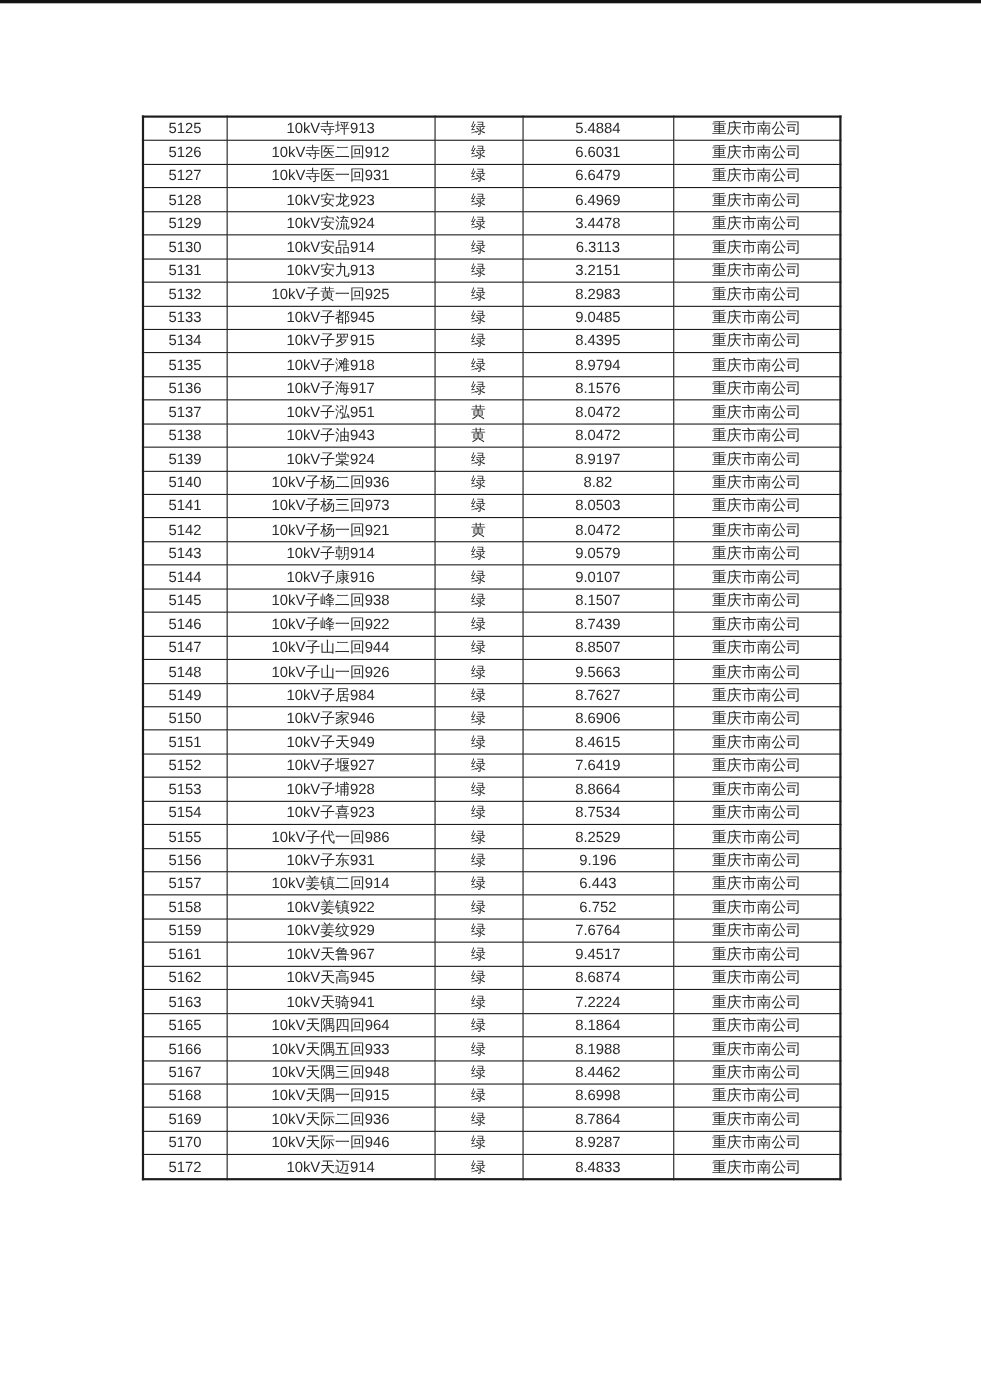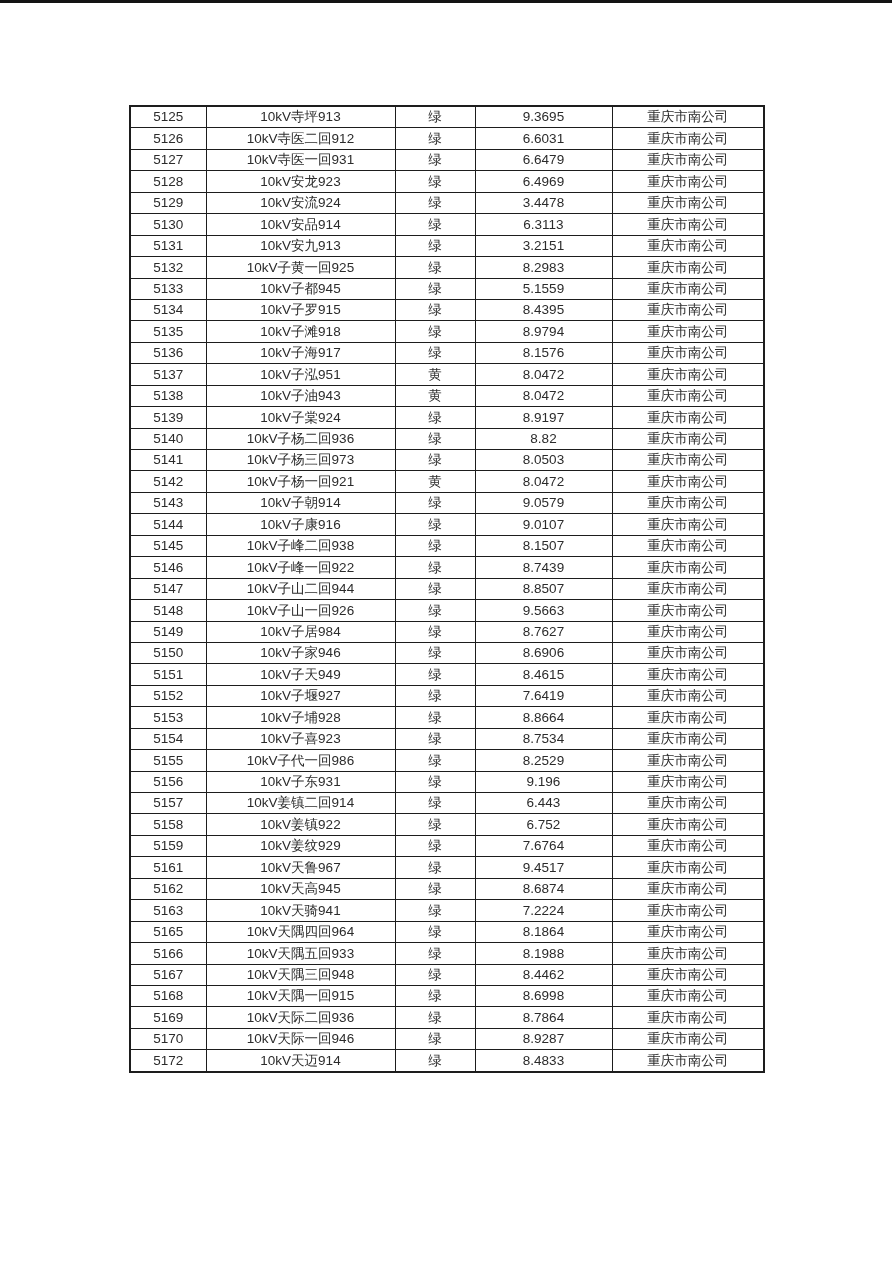--- a/index.html
+++ b/index.html
@@ -63,21 +63,21 @@
       <col class="col-status">
       <col class="col-value">
       <col class="col-company">
     </colgroup>
     <tbody>
 
     <tr>
         <td>5125</td>
         <td>10kV寺坪913</td>
         <td>绿</td>
-        <td>9.3695</td>
+        <td>5.4884</td>
         <td>重庆市南公司</td>
       </tr>
         <tr>
         <td>5126</td>
         <td>10kV寺医二回912</td>
         <td>绿</td>
         <td>6.6031</td>
         <td>重庆市南公司</td>
       </tr>
         <tr>
@@ -119,21 +119,21 @@
         <td>5132</td>
         <td>10kV子黄一回925</td>
         <td>绿</td>
         <td>8.2983</td>
         <td>重庆市南公司</td>
       </tr>
         <tr>
         <td>5133</td>
         <td>10kV子都945</td>
         <td>绿</td>
-        <td>5.1559</td>
+        <td>9.0485</td>
         <td>重庆市南公司</td>
       </tr>
         <tr>
         <td>5134</td>
         <td>10kV子罗915</td>
         <td>绿</td>
         <td>8.4395</td>
         <td>重庆市南公司</td>
       </tr>
         <tr>

